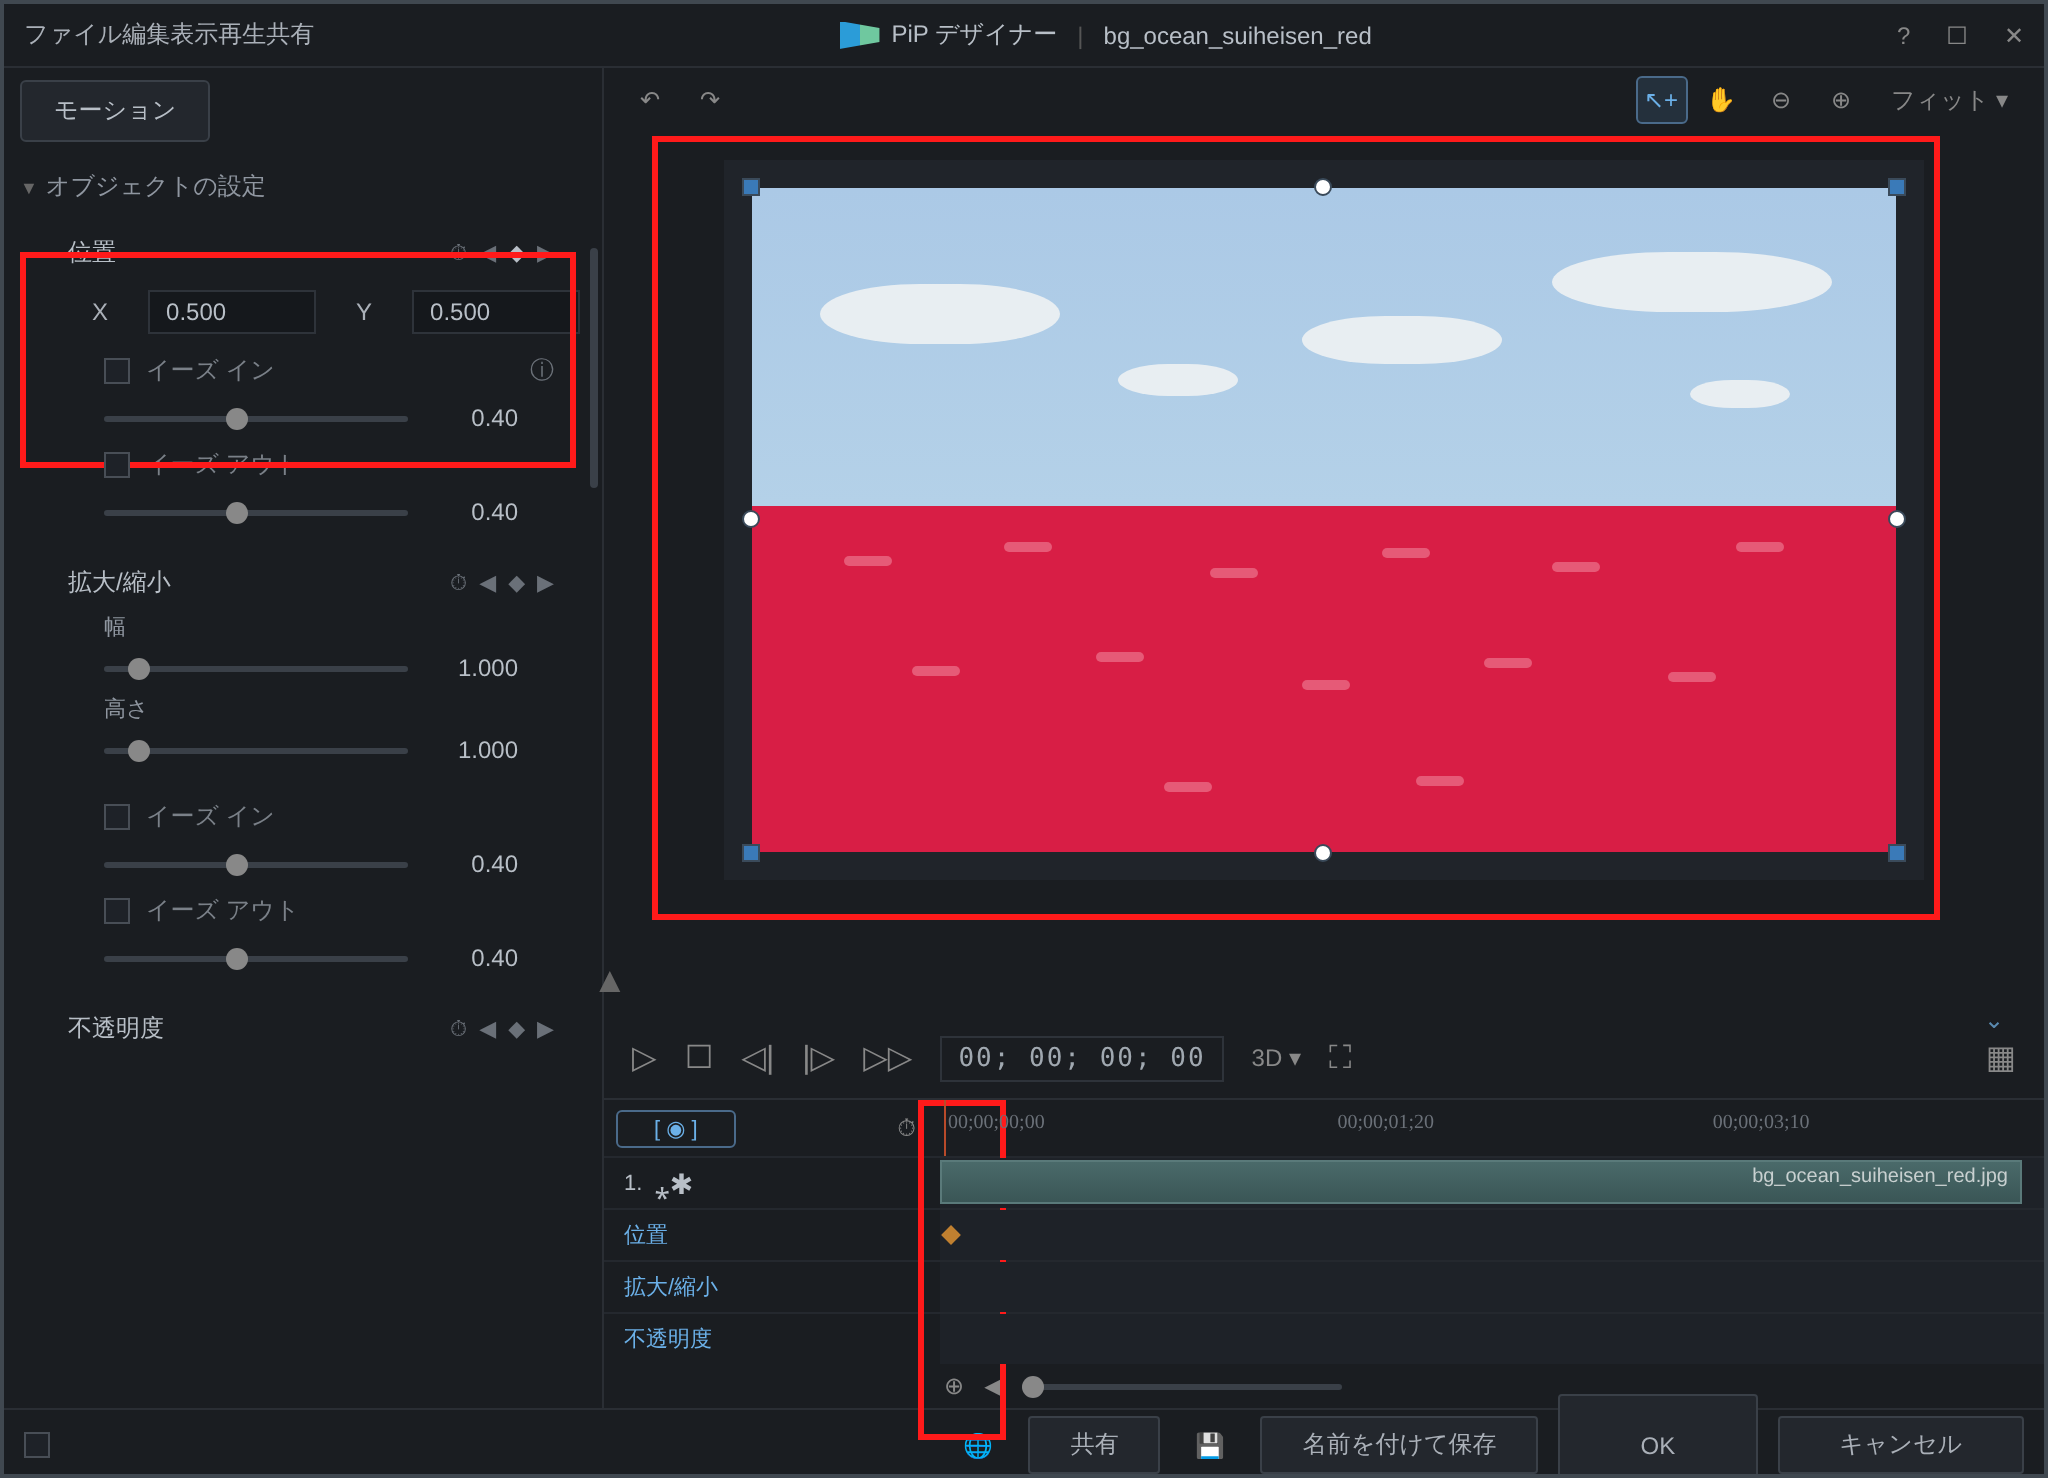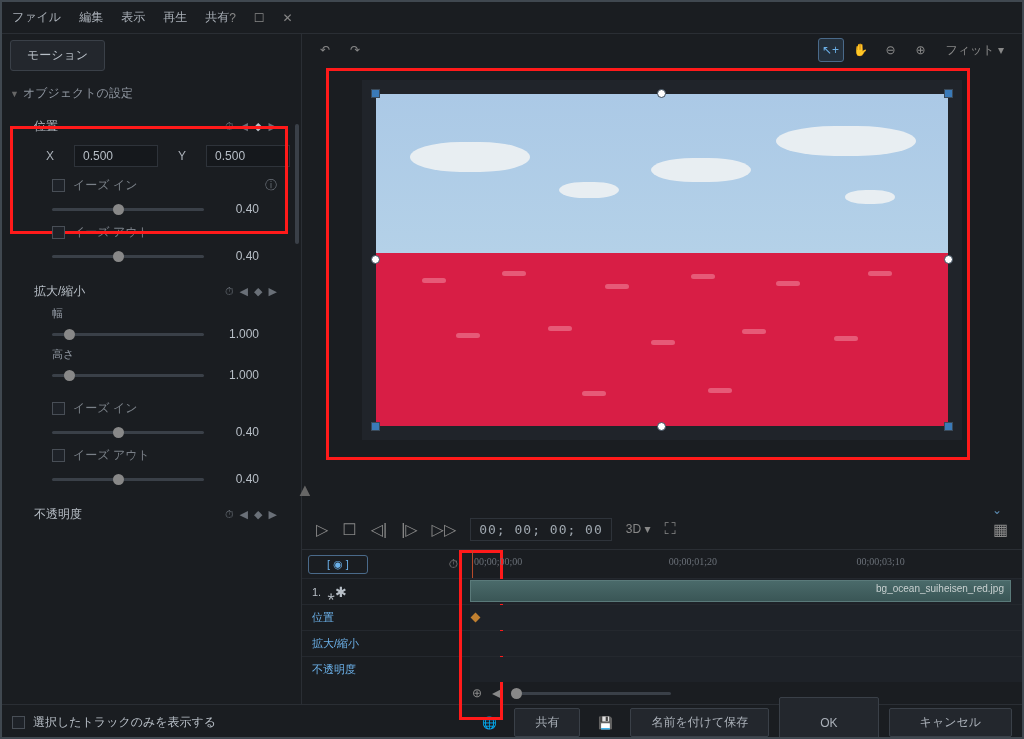--- a/index.html
+++ b/index.html
@@ -1,18 +1,18 @@
 <!DOCTYPE html>
 <html><head>
 <meta charset="utf-8">
 <style>
 * { box-sizing: border-box; margin: 0; padding: 0; font-family: "Segoe UI", "Yu Gothic", sans-serif; }
 body { background: #1a1d21; color: #b8bfc7; font-size: 12px; width: 1024px; height: 739px; overflow: hidden; position: relative; border: 2px solid #404850; }
 .titlebar { height: 32px; display: flex; align-items: center; padding: 0 10px; border-bottom: 1px solid #2a2e34; }
-.titlebar-menu { display: flex; gap: 18px; }
+.titlebar-menu { display: flex; }
 .titlebar-menu span { color: #aab0b8; cursor: pointer; }
 .titlebar-center { flex: 1; text-align: center; display: flex; align-items: center; justify-content: center; gap: 6px; }
 .app-icon { width: 20px; height: 14px; background: linear-gradient(90deg, #2b9cd8 50%, #6fc89f 50%); clip-path: polygon(0 0, 100% 25%, 100% 75%, 0 100%); }
 .window-controls { display: flex; gap: 18px; color: #888; }
 .window-controls span { cursor: pointer; }
 .main-row { display: flex; height: 670px; }
 .left-panel { width: 300px; padding: 6px 8px 0 8px; position: relative; border-right: 1px solid #2a2e34; }
 .tabs { display: flex; gap: 4px; margin-bottom: 10px; }
 .tab { padding: 6px 16px; border: 1px solid #3a4048; border-radius: 3px; background: #23272d; cursor: pointer; }
 .tab.active { color: #6bb0e8; border-color: #4a6a8a; }
@@ -82,20 +82,26 @@
 <body>
 
 <div class="titlebar">
   <div class="titlebar-menu">
     <span>ファイル</span>
     <span>編集</span>
     <span>表示</span>
     <span>再生</span>
     <span>共有</span>
   </div>
+  <div class="titlebar-center">
+    <span class="app-icon"></span>
+    <span>PiP デザイナー</span>
+    <span style="margin:0 4px;color:#555">|</span>
+    <span>bg_ocean_suiheisen_red</span>
+  </div>
   <div class="window-controls">
     <span>?</span>
     <span>☐</span>
     <span>✕</span>
   </div>
 </div>
 
 <div class="main-row">
 
   <div class="left-panel">
@@ -321,21 +327,20 @@
             <div class="slider-thumb" style="left:0"></div>
           </div>
       </div>
     </div>
   </div>
 </div>
 
 <div class="bottom-bar">
   <div class="bottom-check">
     <span class="checkbox"></span>
-    <span>選択したトラックのみを表示する</span>
   </div>
   <span class="icon-btn">🌐</span>
   <button class="bottom-btn">共有</button>
   <span class="icon-btn">💾</span>
   <button class="bottom-btn">名前を付けて保存</button>
   <button class="bottom-btn" style="padding:18px 40px">OK</button>
   <button class="bottom-btn" style="padding:5px 30px">キャンセル</button>
 </div>
 
 </body></html>

